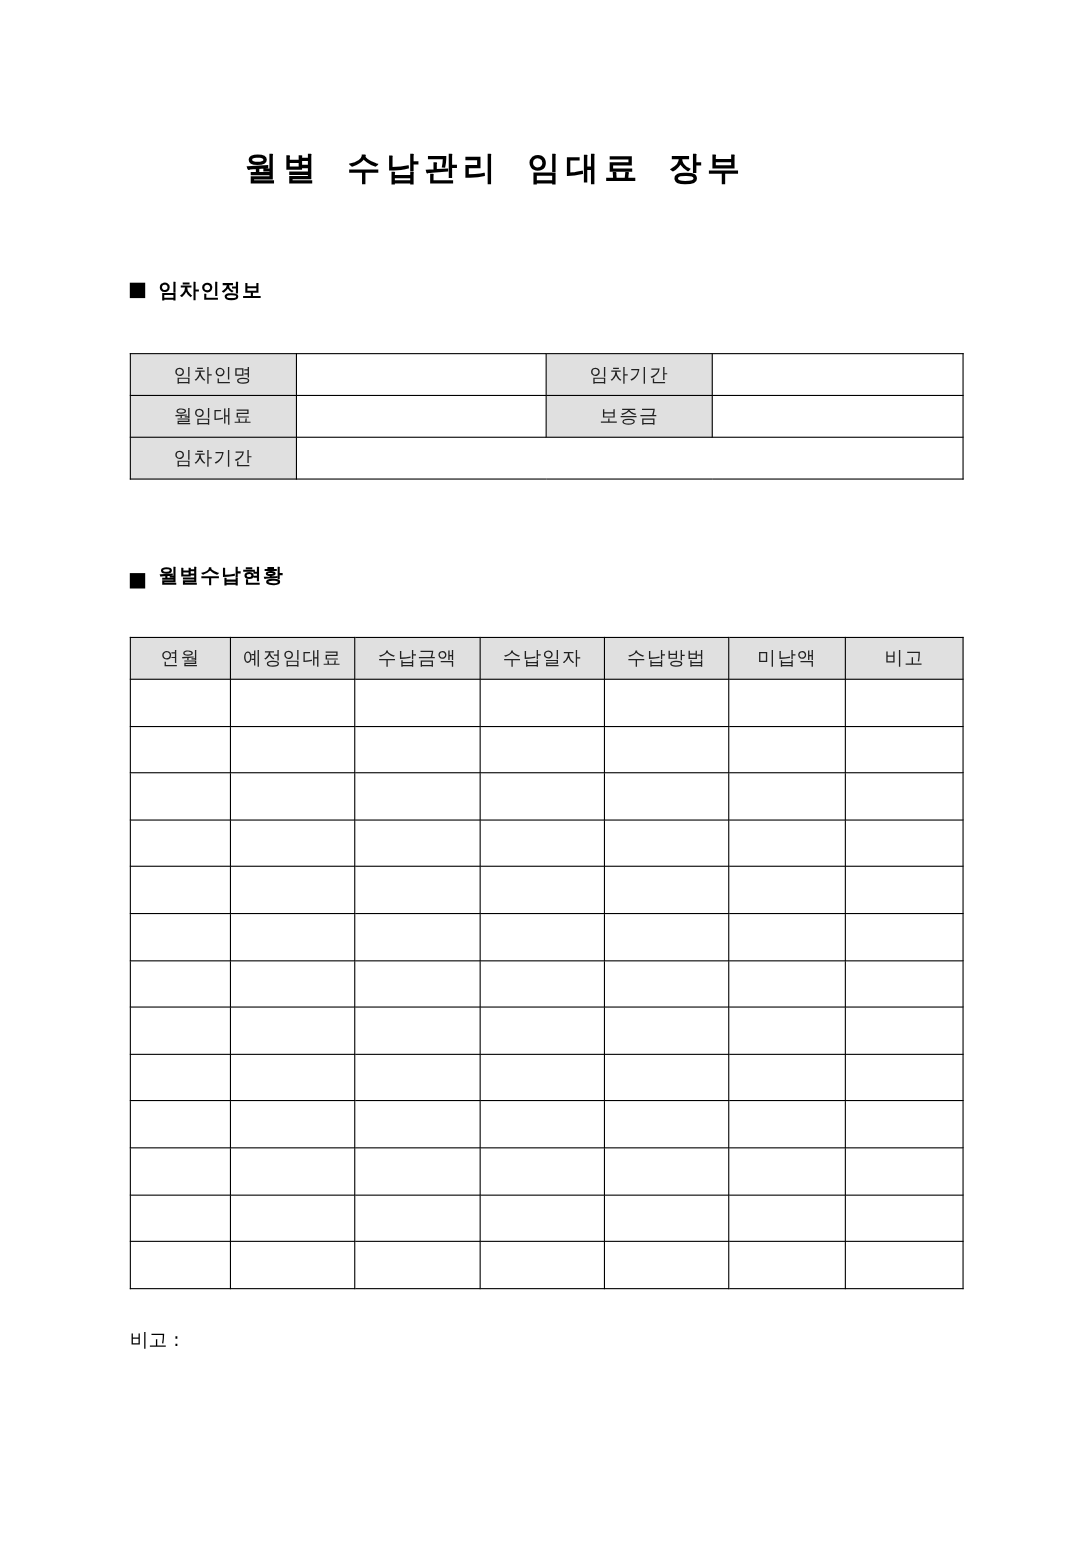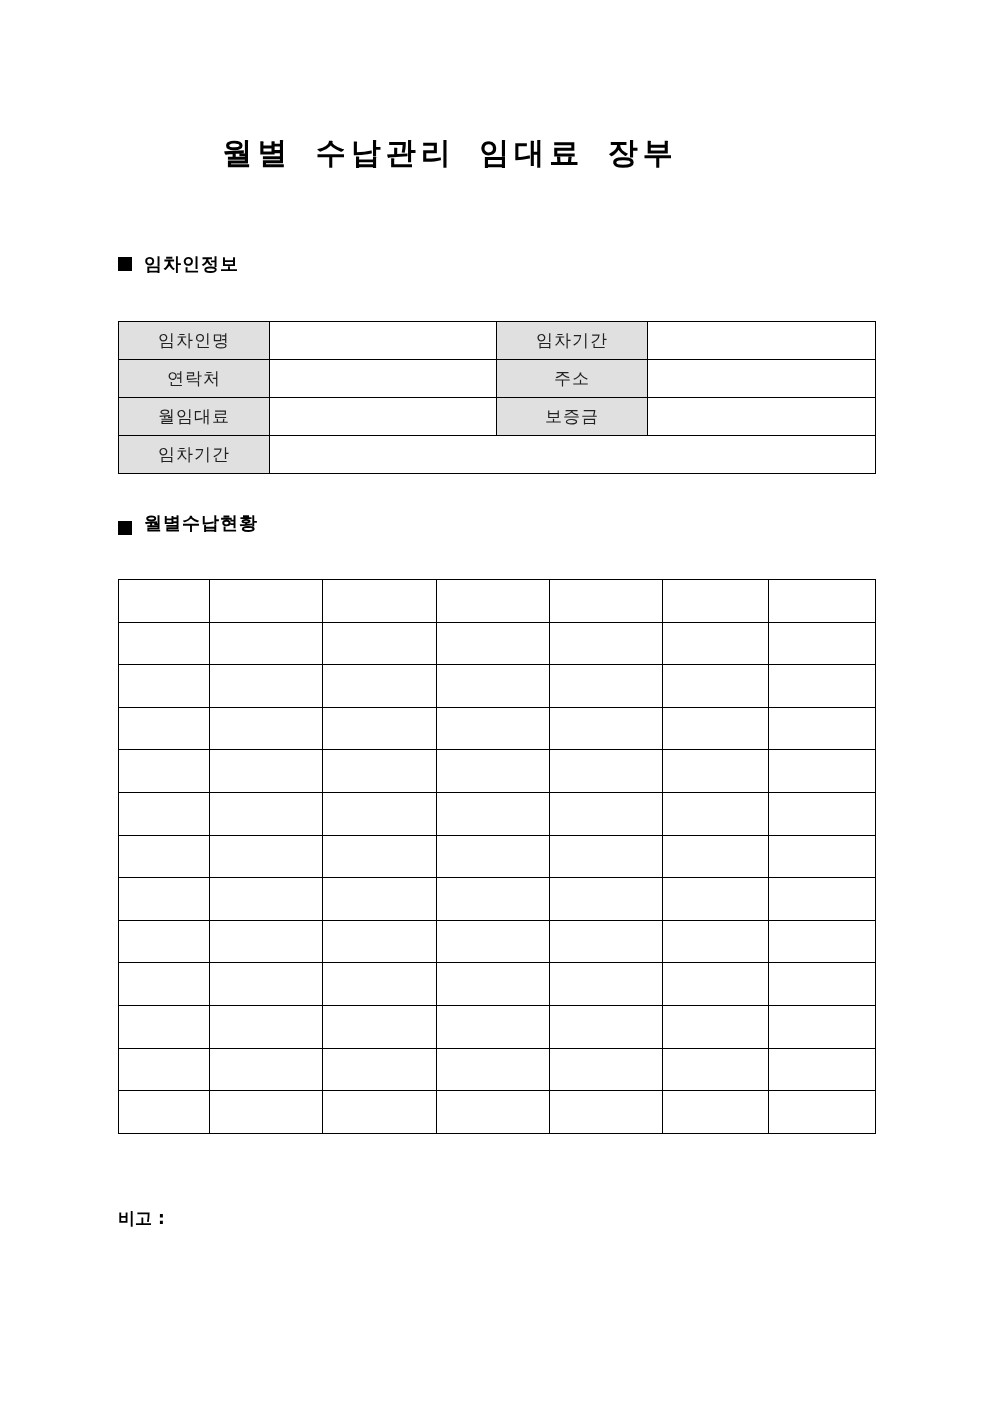--- a/index.html
+++ b/index.html
@@ -8,21 +8,21 @@
   .section-title { position: absolute; left: 118px; font-size: 18px; font-weight: bold; letter-spacing: 1px; display: flex; align-items: center; }
   .section-title .sq { display: inline-block; width: 14px; height: 14px; background: #000; margin-right: 12px; }
   table { position: absolute; border-collapse: collapse; table-layout: fixed; margin-top: 32px; }
   td { border: 1.5px solid #000; padding: 0; text-align: center; vertical-align: middle; font-size: 17px; color: #222; }
   td.lbl { background: #e0e0e0; letter-spacing: 1px; }
   #info-table { left: 118px; top: 289px; width: 757px; }
   #info-table tr { height: 38px; }
   #ledger-table { left: 118px; top: 547px; width: 757px; }
   #ledger-table tr.head { height: 38px; }
   #ledger-table tr.row { height: 42.6px; }
-  .note { position: absolute; left: 118px; top: 1207px; font-size: 17px; font-weight: bold; }
+  .note { position: absolute; left: 118px; top: 1207px; font-size: 17px; font-weight: normal; }
 </style>
 </head>
 <body>
 
 <div class="title">월별 수납관리 임대료 장부</div>
 
 <div class="section-title" style="top:252px;">
   <span class="sq"></span>
   <span>임차인정보</span>
 </div>
@@ -32,26 +32,20 @@
     <col style="width:151px">
       <col style="width:227px">
       <col style="width:151px">
       <col style="width:228px">
   </colgroup>
   <tbody>
       <tr>
     <td class="lbl">임차인명</td>
     <td></td>
     <td class="lbl">임차기간</td>
-    <td></td>
-  </tr>
-  <tr>
-    <td class="lbl">연락처</td>
-    <td></td>
-    <td class="lbl">주소</td>
     <td></td>
   </tr>
   <tr>
     <td class="lbl">월임대료</td>
     <td></td>
     <td class="lbl">보증금</td>
     <td></td>
   </tr>
   <tr>
     <td class="lbl">임차기간</td>
@@ -69,20 +63,29 @@
   <colgroup>
     <col style="width:91px">
       <col style="width:113px">
       <col style="width:114px">
       <col style="width:113px">
       <col style="width:113px">
       <col style="width:106px">
       <col style="width:107px">
   </colgroup>
   <tbody id="ledger-body">
+    <tr class="head">
+      <td class="lbl">연월</td>
+      <td class="lbl">예정임대료</td>
+      <td class="lbl">수납금액</td>
+      <td class="lbl">수납일자</td>
+      <td class="lbl">수납방법</td>
+      <td class="lbl">미납액</td>
+      <td class="lbl">비고</td>
+    </tr>
   <tr class="row">
         <td></td>
         <td></td>
         <td></td>
         <td></td>
         <td></td>
         <td></td>
         <td></td>
       </tr>
       <tr class="row">

